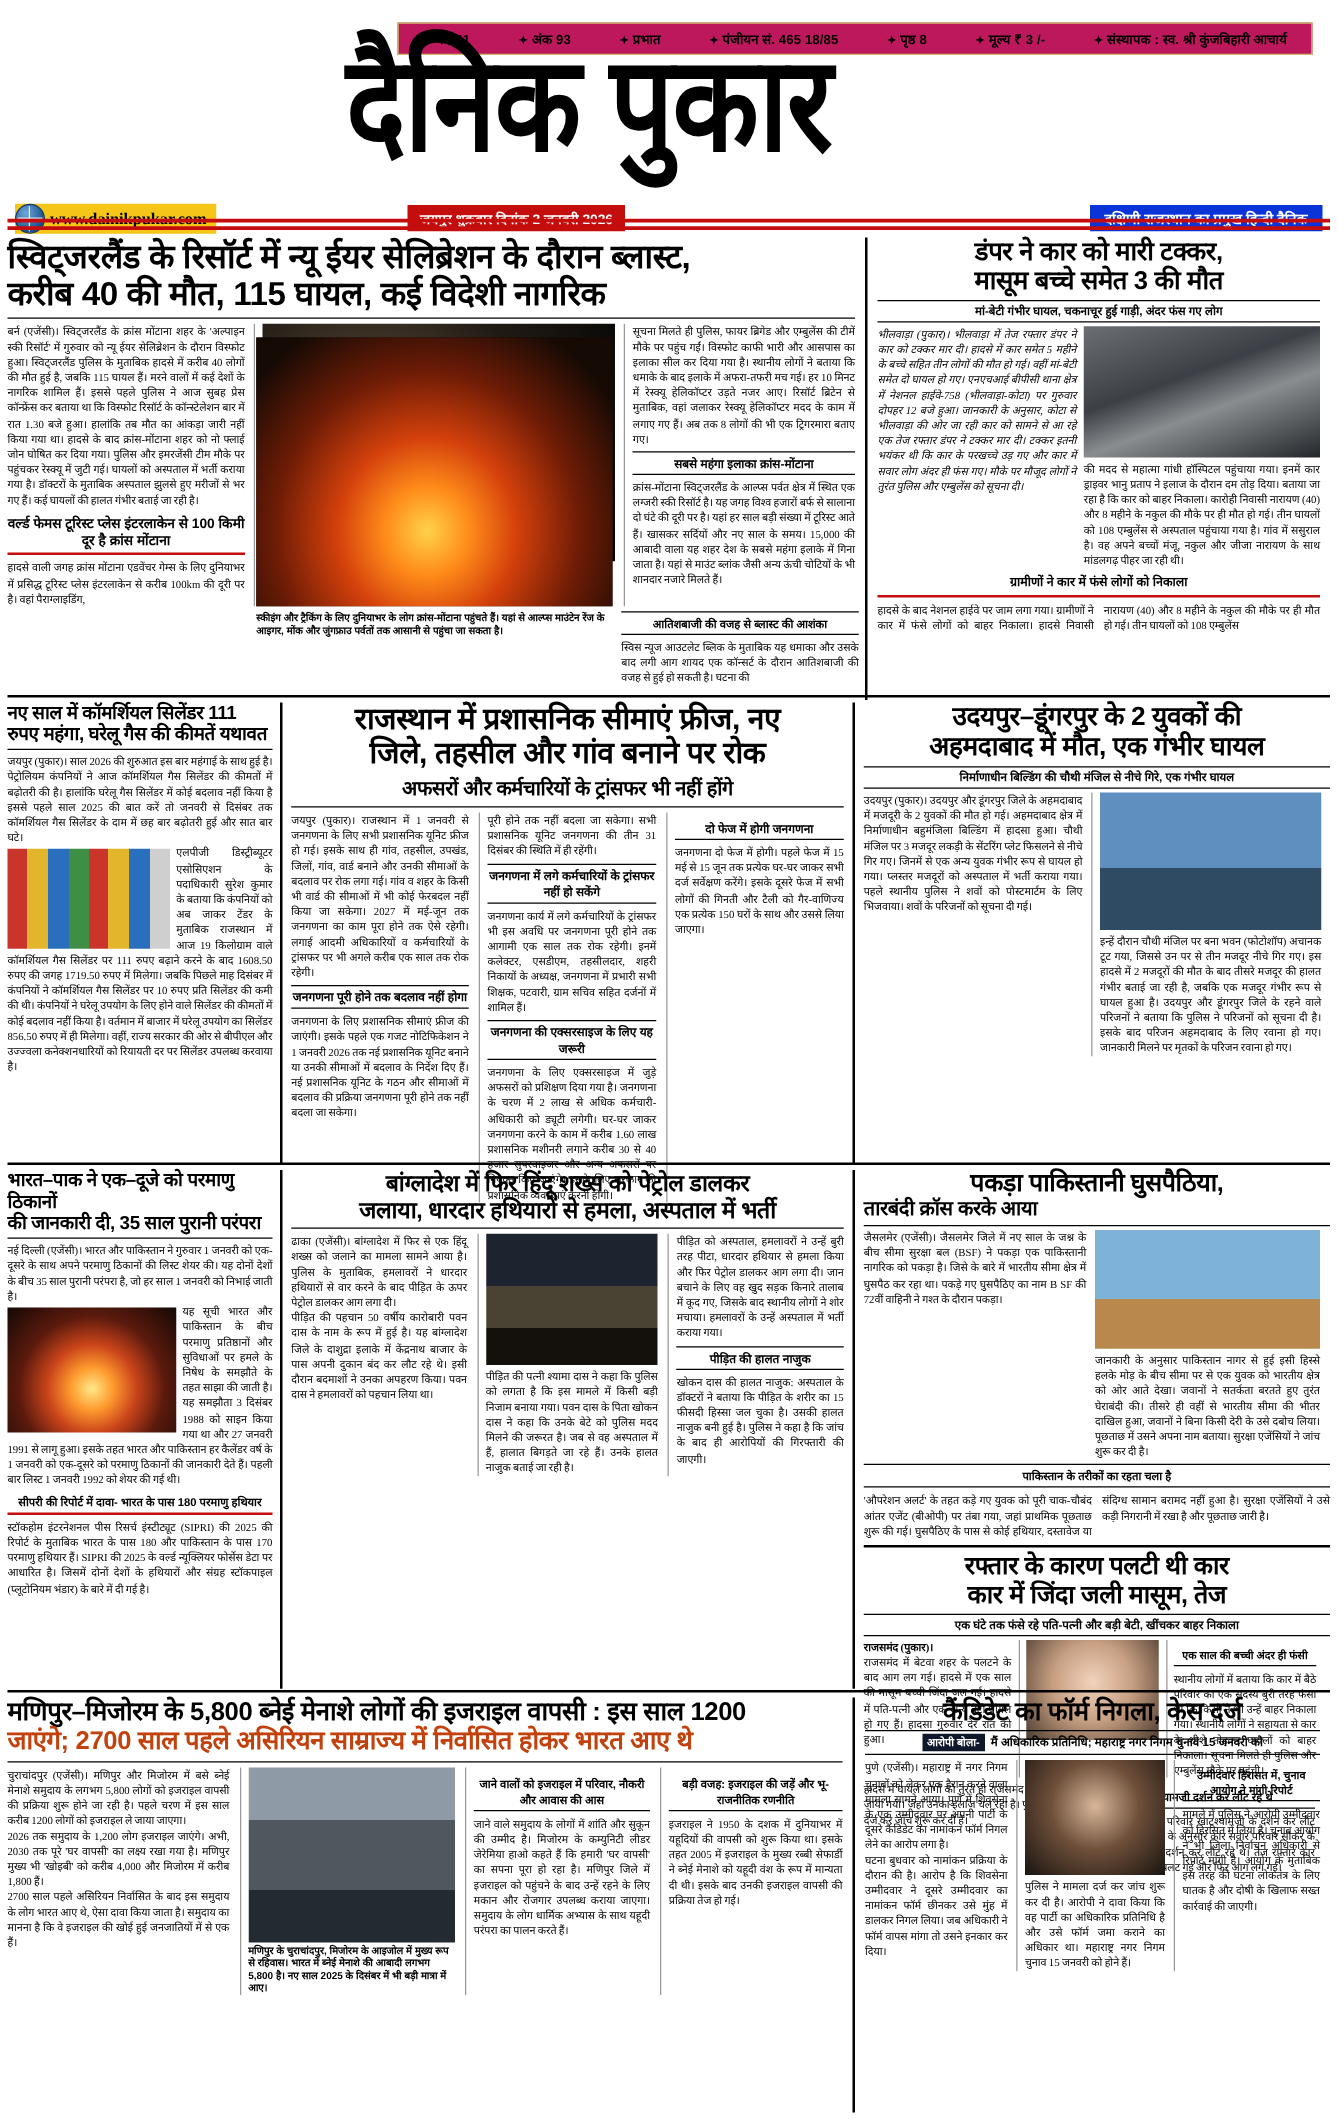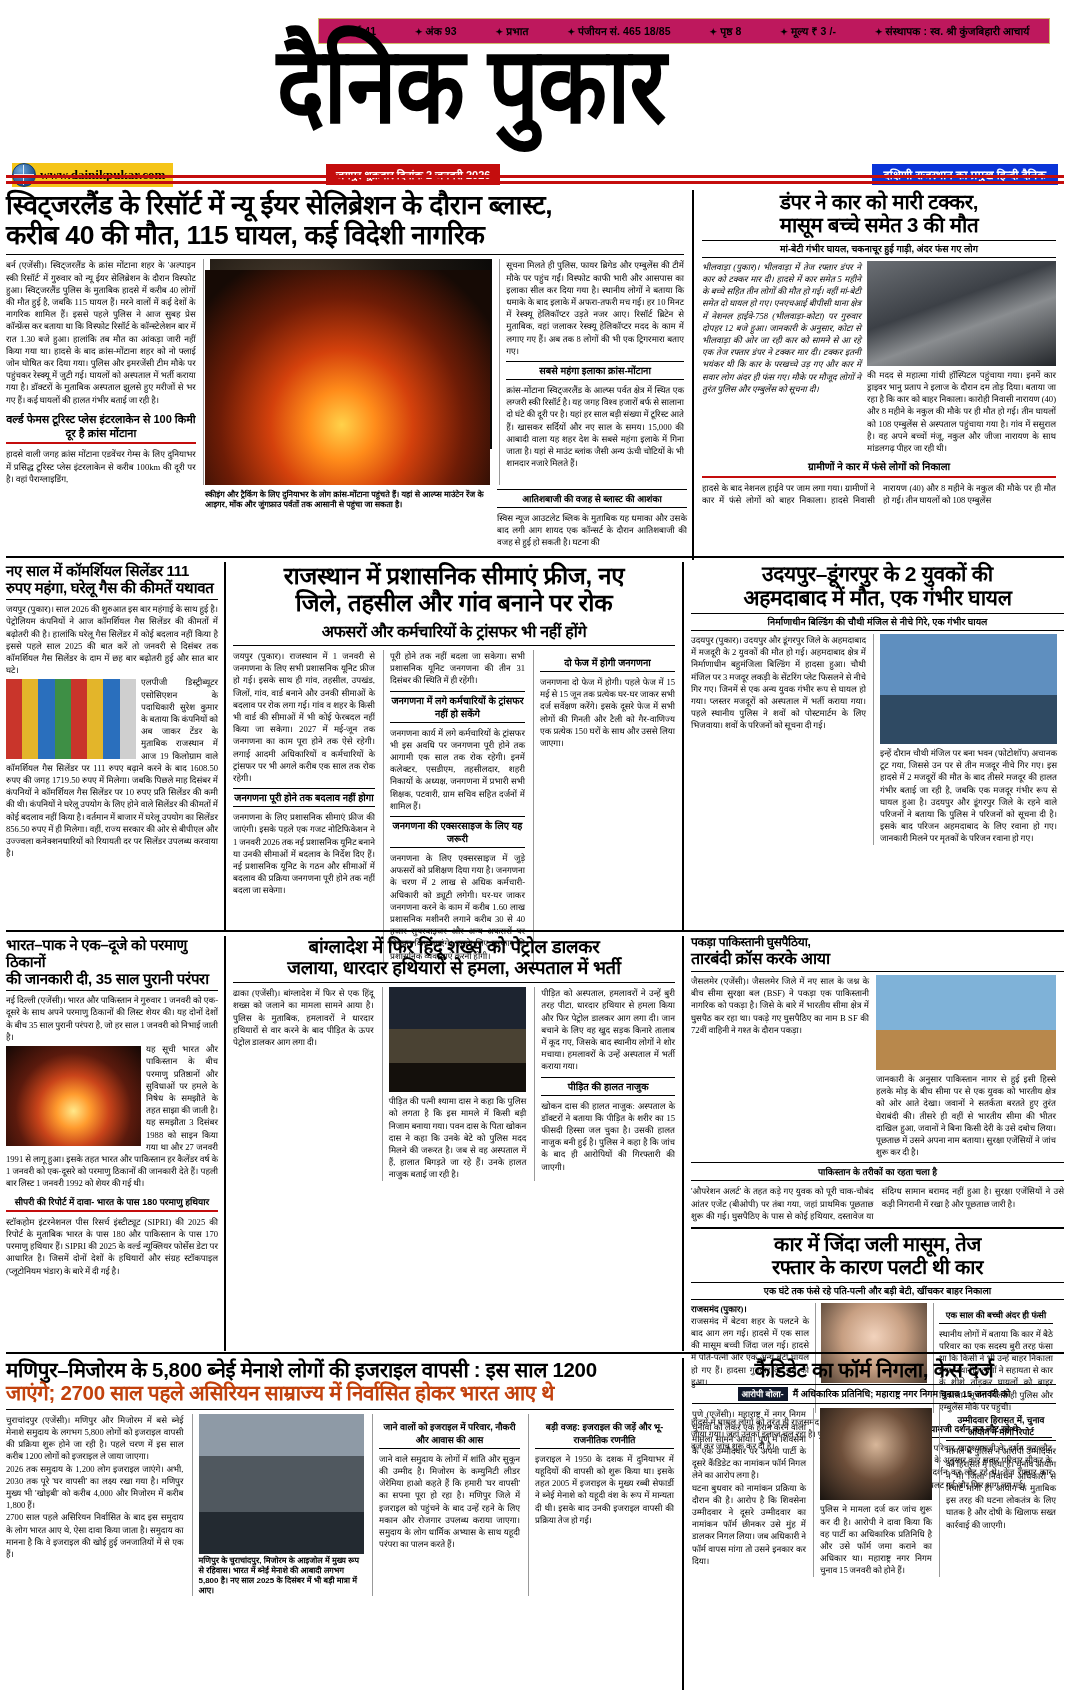--- a/index.html
+++ b/index.html
@@ -316,58 +316,59 @@
       <div class="subhead" style="font-size:9px;clear:both;">सीपरी की रिपोर्ट में दावा- भारत के पास 180 परमाणु हथियार</div>
       <div class="body">स्टॉकहोम इंटरनेशनल पीस रिसर्च इंस्टीट्यूट (SIPRI) की 2025 की रिपोर्ट के मुताबिक भारत के पास 180 और पाकिस्तान के पास 170 परमाणु हथियार हैं। SIPRI की 2025 के वर्ल्ड न्यूक्लियर फोर्सेस डेटा पर आधारित है। जिसमें दोनों देशों के हथियारों और संग्रह स्टॉकपाइल (प्लूटोनियम भंडार) के बारे में दी गई है।</div>
     </div>
 
     <div style="width:460px;padding:0 7px;border-left:2px solid #000;border-right:2px solid #000;">
       <div class="hl" style="font-size:18.5px;text-align:center;">बांग्लादेश में फिर हिंदू शख्स को पेट्रोल डालकर</div>
       <div class="hl" style="font-size:18.5px;text-align:center;border-bottom:1px solid #000;padding-bottom:4px;">जलाया, धारदार हथियारों से हमला, अस्पताल में भर्ती</div>
       <div style="display:flex;gap:8px;margin-top:4px;">
         <div style="width:142px;">
           <div class="body">ढाका (एजेंसी)। बांग्लादेश में फिर से एक हिंदू शख्स को जलाने का मामला सामने आया है। पुलिस के मुताबिक, हमलावरों ने धारदार हथियारों से वार करने के बाद पीड़ित के ऊपर पेट्रोल डालकर आग लगा दी।</div>
+          <div class="body">पीड़ित की पहचान 50 वर्षीय कारोबारी पवन दास के नाम के रूप में हुई है। यह बांग्लादेश जिले के दाशुद्रा इलाके में केंद्रनाथ बाजार के पास अपनी दुकान बंद कर लौट रहे थे। इसी दौरान बदमाशों ने उनका अपहरण किया। पवन दास ने हमलावरों को पहचान लिया था।</div>
         </div>
         <div style="width:146px;" class="vrule">
           <div style="padding-left:6px;">
             <div class="photo ph-street" style="height:105px;width:100%;"></div>
             <div class="body" style="margin-top:3px;">पीड़ित की पत्नी श्यामा दास ने कहा कि पुलिस को लगता है कि इस मामले में किसी बड़ी निजाम बनाया गया। पवन दास के पिता खोकन दास ने कहा कि उनके बेटे को पुलिस मदद मिलने की जरूरत है। जब से वह अस्पताल में हैं, हालात बिगड़ते जा रहे हैं। उनके हालत नाजुक बताई जा रही है।</div>
           </div>
         </div>
         <div style="width:142px;" class="vrule">
           <div style="padding-left:6px;">
             <div class="body">पीड़ित को अस्पताल, हमलावरों ने उन्हें बुरी तरह पीटा, धारदार हथियार से हमला किया और फिर पेट्रोल डालकर आग लगा दी। जान बचाने के लिए वह खुद सड़क किनारे तालाब में कूद गए, जिसके बाद स्थानीय लोगों ने शोर मचाया। हमलावरों के उन्हें अस्पताल में भर्ती कराया गया।</div>
             <div class="box-sub">पीड़ित की हालत नाजुक</div>
             <div class="body">खोकन दास की हालत नाजुक: अस्पताल के डॉक्टरों ने बताया कि पीड़ित के शरीर का 15 फीसदी हिस्सा जल चुका है। उसकी हालत नाजुक बनी हुई है। पुलिस ने कहा है कि जांच के बाद ही आरोपियों की गिरफ्तारी की जाएगी।</div>
           </div>
         </div>
       </div>
     </div>
 
     <div style="width:380px;padding-left:7px;">
 
       <div>
-        <div class="hl" style="font-size:12px;">पकड़ा पाकिस्तानी घुसपैठिया,</div>
+        <div class="hl" style="font-size:20px;text-align:center;">पकड़ा पाकिस्तानी घुसपैठिया,</div>
         <div class="hl" style="font-size:16px;border-bottom:1px solid #000;padding-bottom:3px;">तारबंदी क्रॉस करके आया</div>
         <div style="display:flex;gap:7px;margin-top:3px;">
           <div style="width:178px;">
             <div class="body">जैसलमेर (एजेंसी)। जैसलमेर जिले में नए साल के जश्न के बीच सीमा सुरक्षा बल (BSF) ने पकड़ा एक पाकिस्तानी नागरिक को पकड़ा है। जिसे के बारे में भारतीय सीमा क्षेत्र में घुसपैठ कर रहा था। पकड़े गए घुसपैठिए का नाम B SF की 72वीं वाहिनी ने गश्त के दौरान पकड़ा।</div>
           </div>
           <div style="width:180px;">
             <div class="photo ph-flag" style="height:95px;width:100%;"></div>
             <div class="body" style="margin-top:3px;">जानकारी के अनुसार पाकिस्तान नागर से हुई इसी हिस्से हलके मोड़ के बीच सीमा पर से एक युवक को भारतीय क्षेत्र को ओर आते देखा। जवानों ने सतर्कता बरतते हुए तुरंत घेराबंदी की। तीसरे ही वहीं से भारतीय सीमा की भीतर दाखिल हुआ, जवानों ने बिना किसी देरी के उसे दबोच लिया। पूछताछ में उसने अपना नाम बताया। सुरक्षा एजेंसियों ने जांच शुरू कर दी है।</div>
           </div>
         </div>
         <div class="box-sub" style="font-size:9px;">पाकिस्तान के तरीकों का रहता चला है</div>
         <div class="body" style="column-count:2;column-gap:8px;">'औपरेशन अलर्ट' के तहत कड़े गए युवक को पूरी चाक-चौबंद आंतर एजेंट (बीओपी) पर तंबा गया, जहां प्राथमिक पूछताछ शुरू की गई। घुसपैठिए के पास से कोई हथियार, दस्तावेज या संदिग्ध सामान बरामद नहीं हुआ है। सुरक्षा एजेंसियों ने उसे कड़ी निगरानी में रखा है और पूछताछ जारी है।</div>
       </div>
 
       <div style="border-top:2px solid #000;margin-top:5px;padding-top:4px;">
+        <div class="hl" style="font-size:20px;text-align:center;">रफ्तार के कारण पलटी थी कार</div>
         <div class="hl" style="font-size:20px;text-align:center;">कार में जिंदा जली मासूम, तेज</div>
-        <div class="hl" style="font-size:20px;text-align:center;">रफ्तार के कारण पलटी थी कार</div>
         <div class="kicker" style="border-top:1px solid #000;border-bottom:1px solid #000;margin-top:3px;">एक घंटे तक फंसे रहे पति-पत्नी और बड़ी बेटी, खींचकर बाहर निकाला</div>
         <div style="display:flex;gap:6px;margin-top:3px;">
           <div style="width:118px;">
             <div class="body" style="font-weight:bold;">राजसमंद (पुकार)।</div>
             <div class="body">राजसमंद में बेटवा शहर के पलटने के बाद आग लग गई। हादसे में एक साल की मासूम बच्ची जिंदा जल गई। हादसे में पति-पत्नी और एक अन्य बेटी घायल हो गए हैं। हादसा गुरुवार देर रात को हुआ।</div>
           </div>
           <div style="width:112px;" class="vrule">
             <div style="padding-left:5px;">
               <div class="photo ph-baby" style="height:80px;width:100%;"></div>
             </div>

